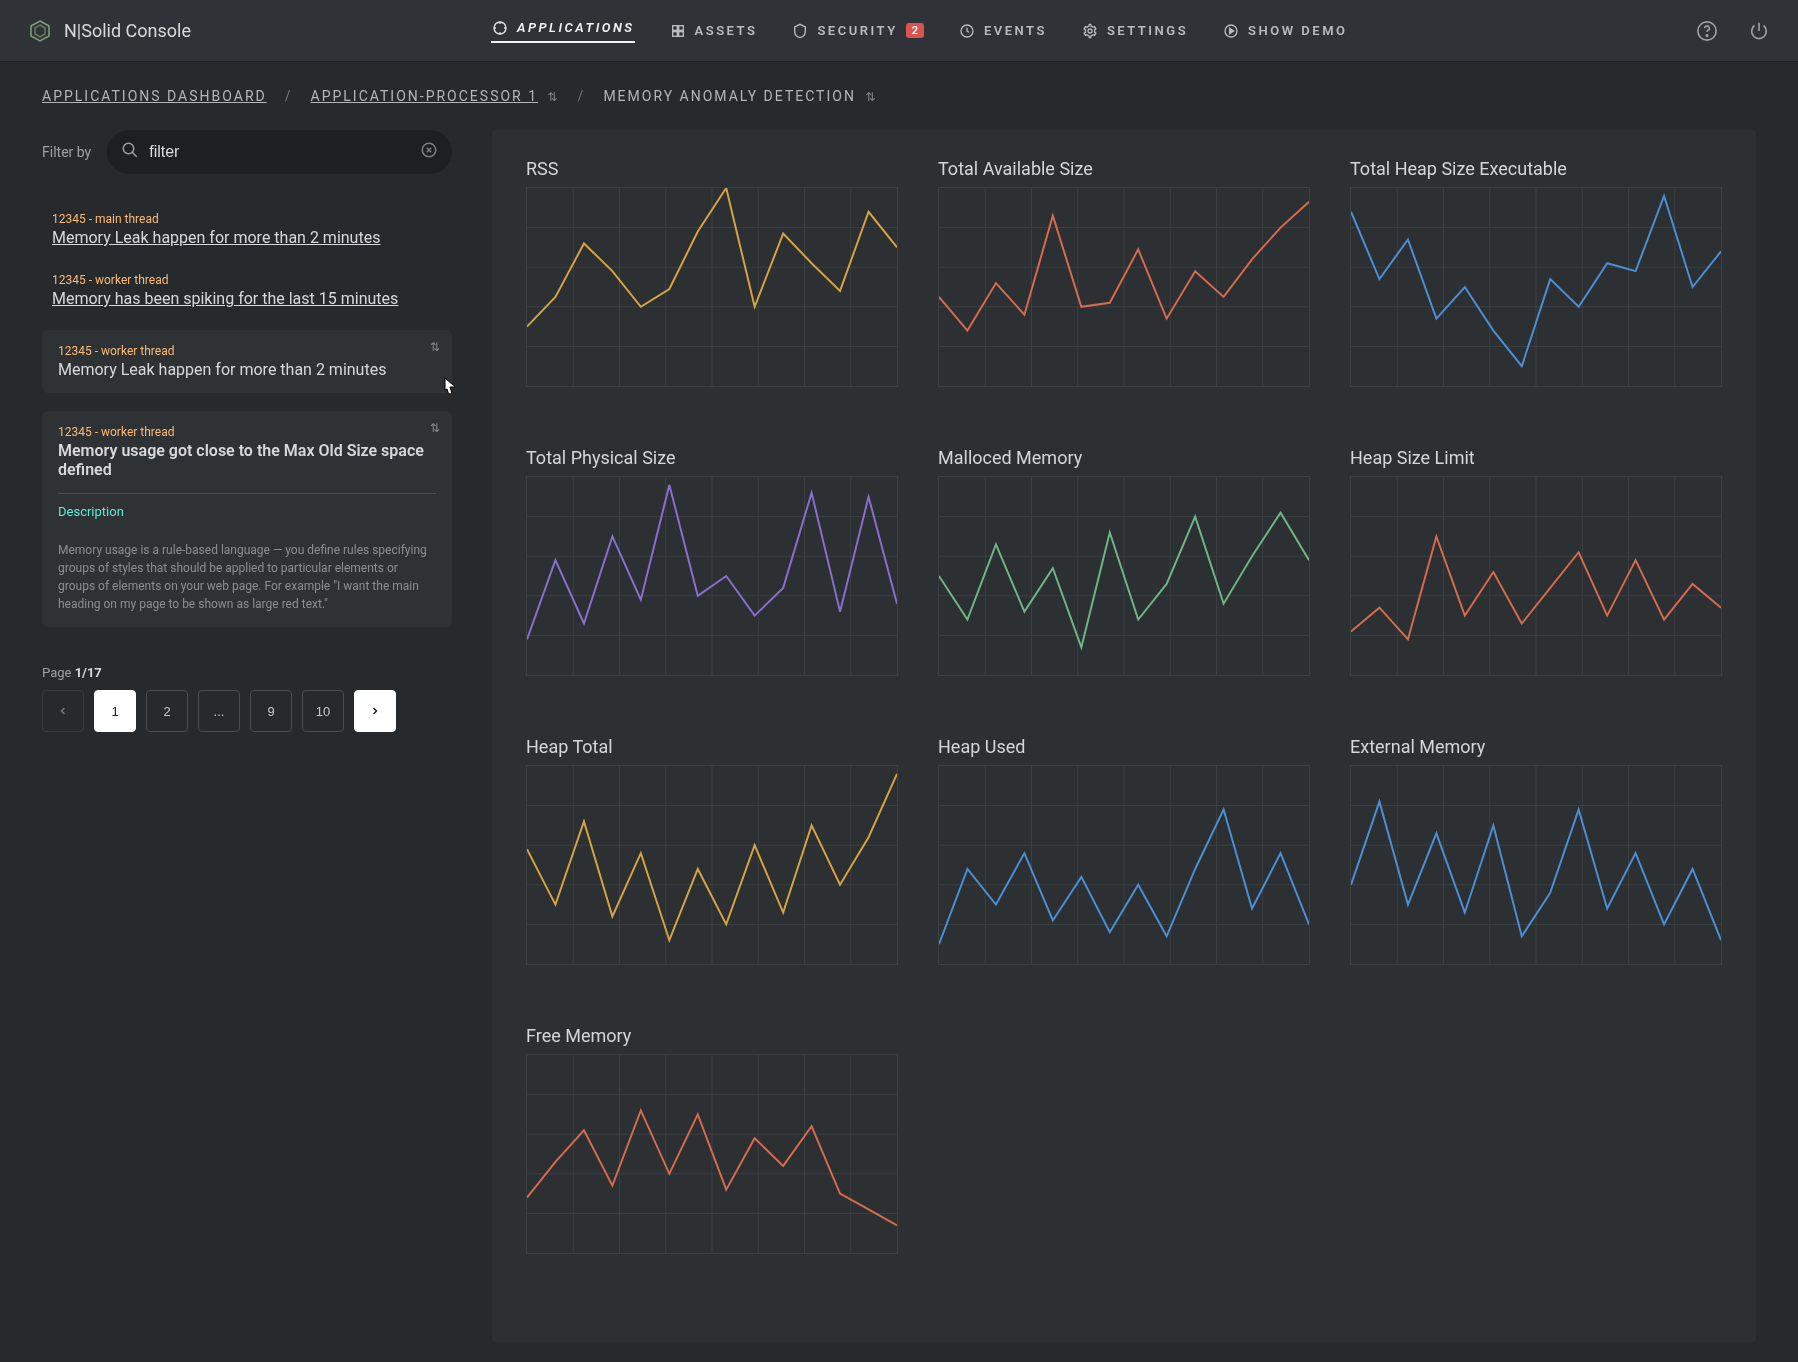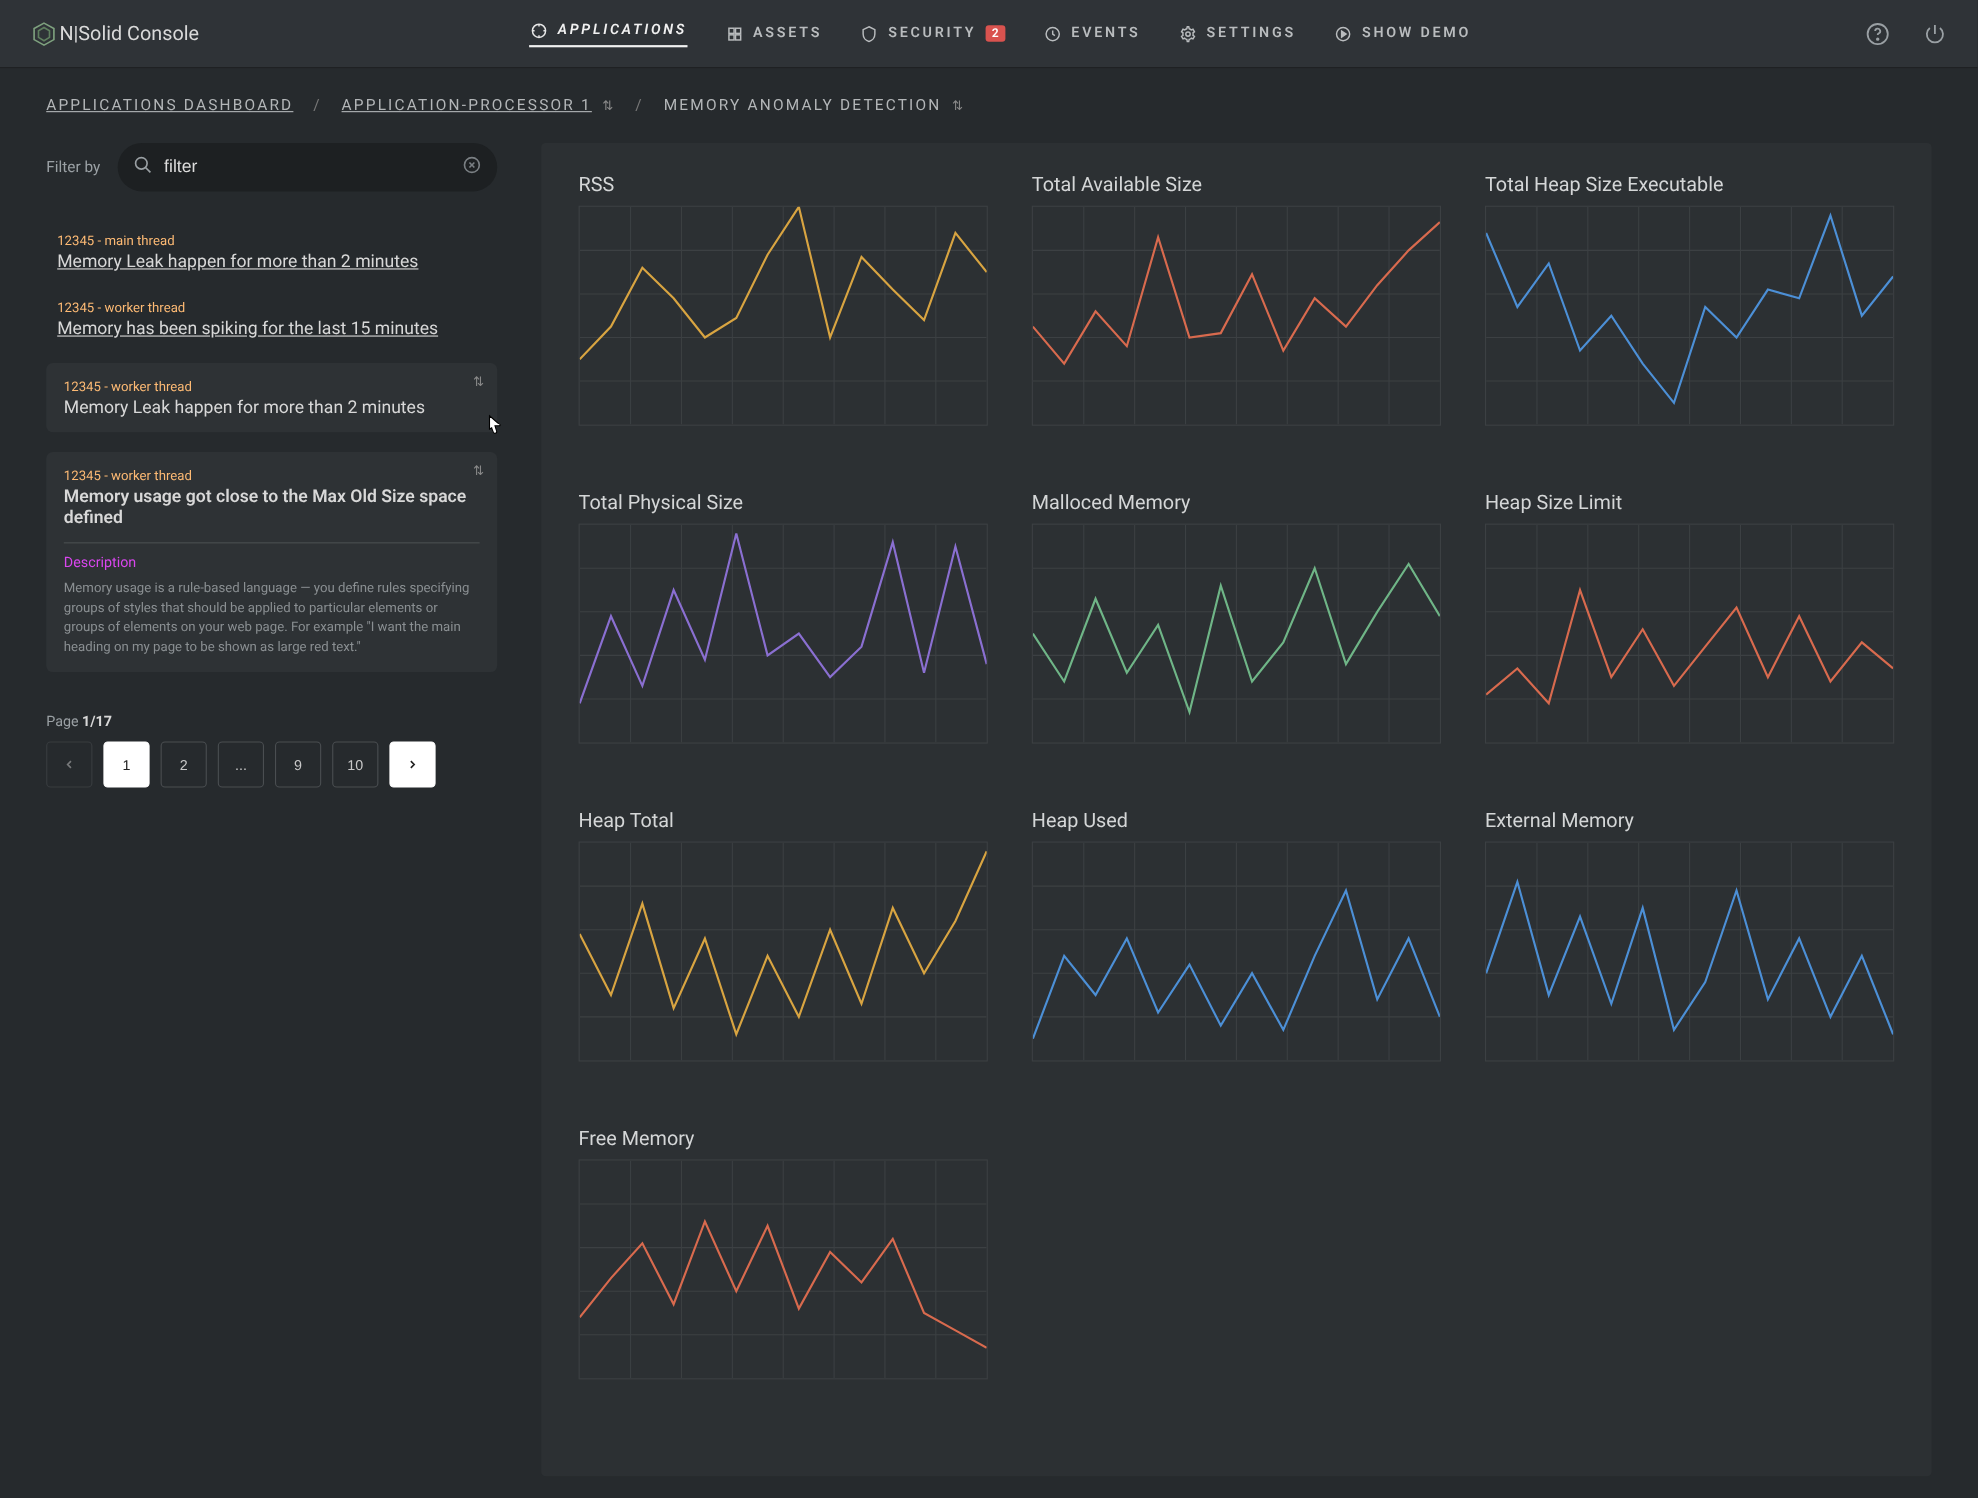--- a/index.html
+++ b/index.html
@@ -16,21 +16,21 @@
     height: 62px;
     background: #2f3337;
     border-bottom: 1px solid #1e2022;
     display: flex;
     align-items: center;
     padding: 0 28px;
   }
   .brand {
     display: flex;
     align-items: center;
-    gap: 2px;
+    gap: 12px;
     color: #d9d9d9;
     font-size: 18px;
     font-weight: 400;
   }
   .brand-icon svg { display: block; }
   .nav {
     display: flex;
     gap: 34px;
     margin-left: 300px;
     align-items: center;
@@ -147,21 +147,21 @@
   .anomaly-card.bold .anomaly-title { font-weight: 600; }
   .card-sort {
     position: absolute;
     right: 12px;
     top: 10px;
     color: #888;
     font-size: 12px;
     cursor:pointer;
   }
   .card-divider { border: none; border-top: 1px solid #4b4f52; margin: 14px 0 10px 0; }
-  .desc-label { font-size: 13px; color: #d946ef; margin-bottom: 6px; }
+  .desc-label { font-size: 13px; color: #5eead4; margin-bottom: 22px; }
   .desc-text { font-size: 12px; color: #8a8f92; line-height: 1.5; }
   .cursor-pointer {
     position: absolute;
     left: 397px;
     top: 46px;
     pointer-events: none;
   }
 
   
   .pagination-wrap { margin-top: 38px; }

